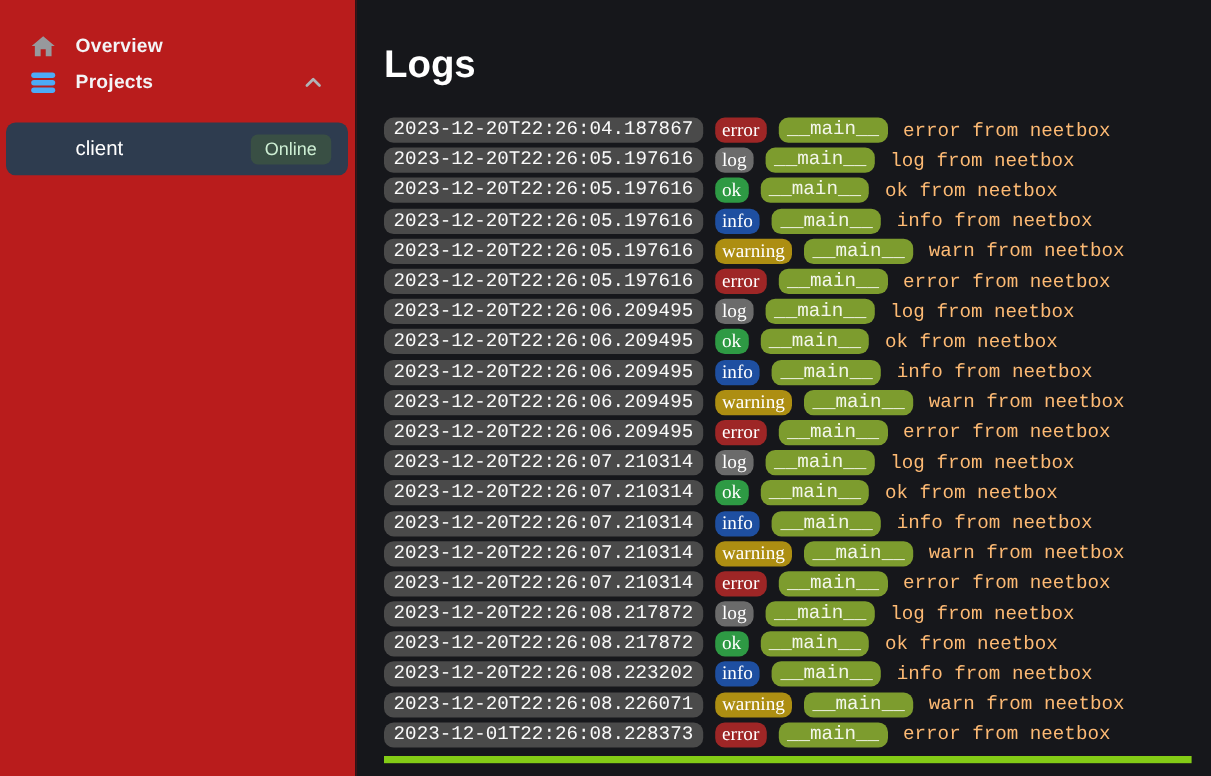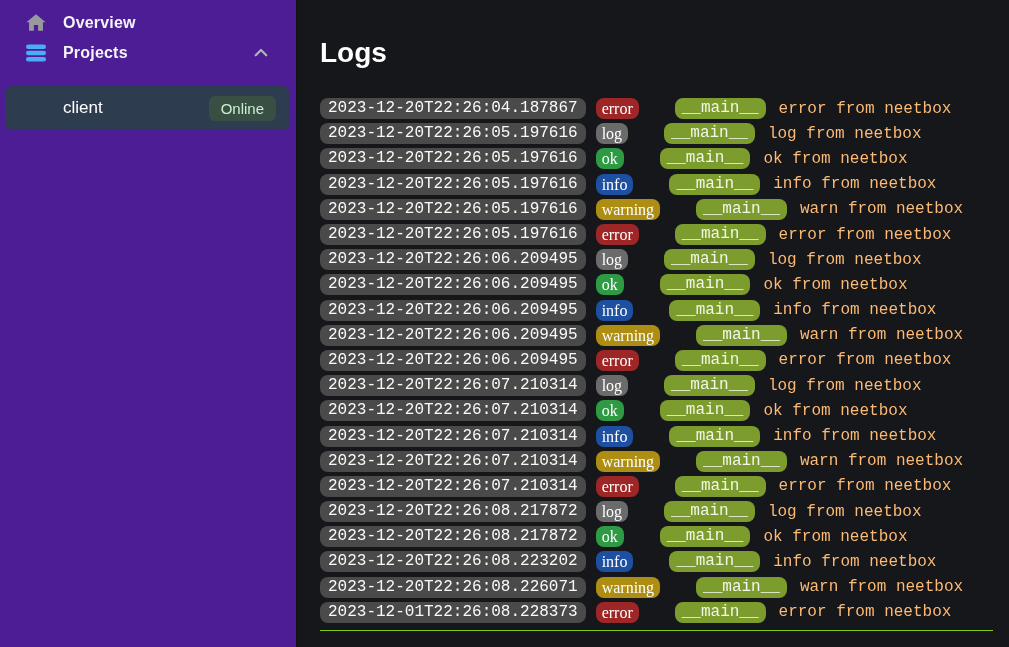--- a/index.html
+++ b/index.html
@@ -8,23 +8,23 @@
     display: flex;
     background: #16171b;
     font-family: "Liberation Sans", sans-serif;
     color: #f1f3f5;
   }
 
   
   .sidebar {
     width: 297px;
     flex: 0 0 297px;
-    background: #4c1d95;
+    background: #b91c1c;
     border-right: 1px solid #111216;
-    padding-top: 8px;
+    padding-top: 24px;
   }
   .nav-item {
     display: flex;
     align-items: center;
     height: 30px;
     padding: 0 26px 0 25px;
     cursor: pointer;
   }
   .nav-item + .nav-item { }
   .nav-icon { width: 22px; height: 22px; flex: 0 0 22px; display: flex; align-items: center; justify-content: center; }
@@ -59,30 +59,30 @@
     border-radius: 6px;
   }
 
   
   .main {
     flex: 1;
     padding: 36px 16px 0 23px;
     overflow: hidden;
   }
   .page-title {
-    font-size: 28px;
+    font-size: 32px;
     font-weight: 700;
     color: #ffffff;
     line-height: 34px;
     margin-bottom: 26px;
   }
   .log-list {
     font-family: "Liberation Mono", monospace;
     font-size: 16px;
-    border-bottom: 1px solid #84cc16;
+    border-bottom: 6px solid #84cc16;
     padding-bottom: 5px;
   }
   .log-row {
     height: 25.2px;
     display: flex;
     align-items: center;
     white-space: nowrap;
   }
   .ts-pill {
     background: var(--pill-bg, #4a4a4a);
@@ -103,21 +103,20 @@
     font-family: Liberation Serif, serif;
   }
   .mod-badge {
     background: var(--mod-bg, #7d9c2e);
     color: #f3f6ea;
     height: 21px;
     line-height: 21px;
     padding: 0 7px;
     border-radius: 8px;
     margin-right: 13px;
-    margin-left: 26px;
   }
   .log-msg { color: #fdba74; }
 </style>
 </head>
 <body style="--pill-bg: #4a4a4a; --mod-bg: #7d9c2e; --online-bg: #394f44; --online-text: #cdeed3;">
 
 <aside class="sidebar">
 
   <div class="nav-item">
     <span class="nav-icon">

